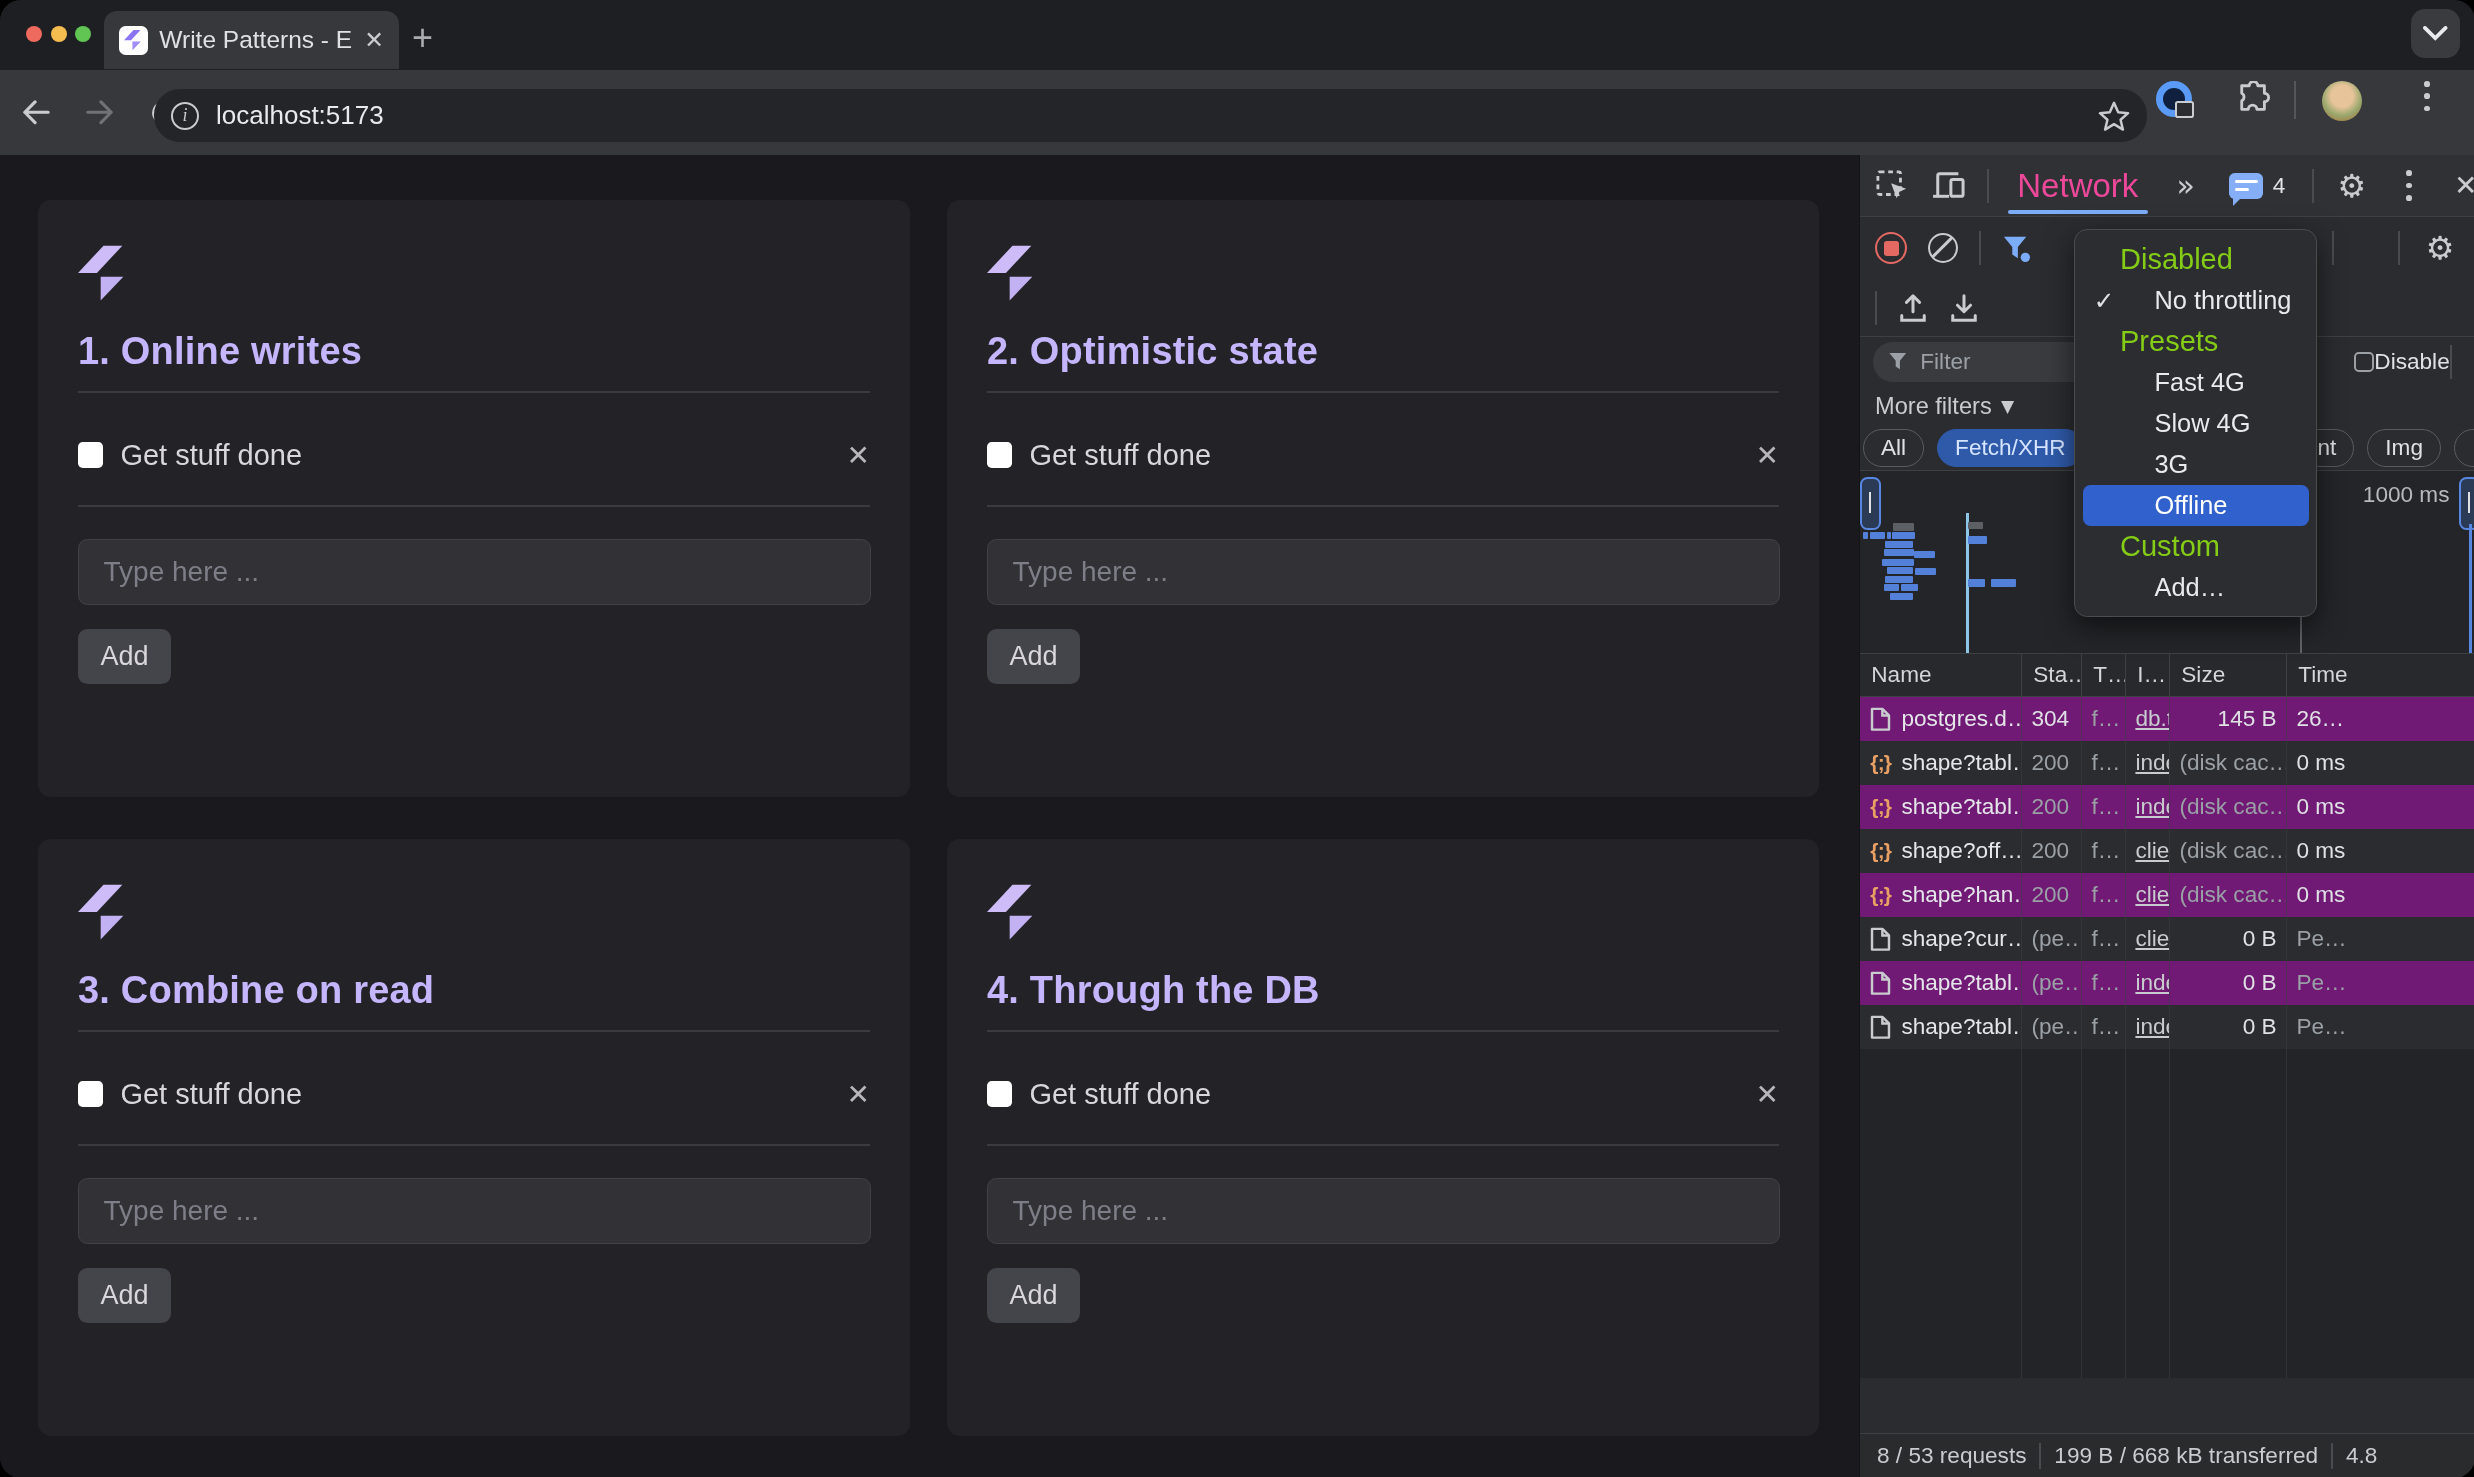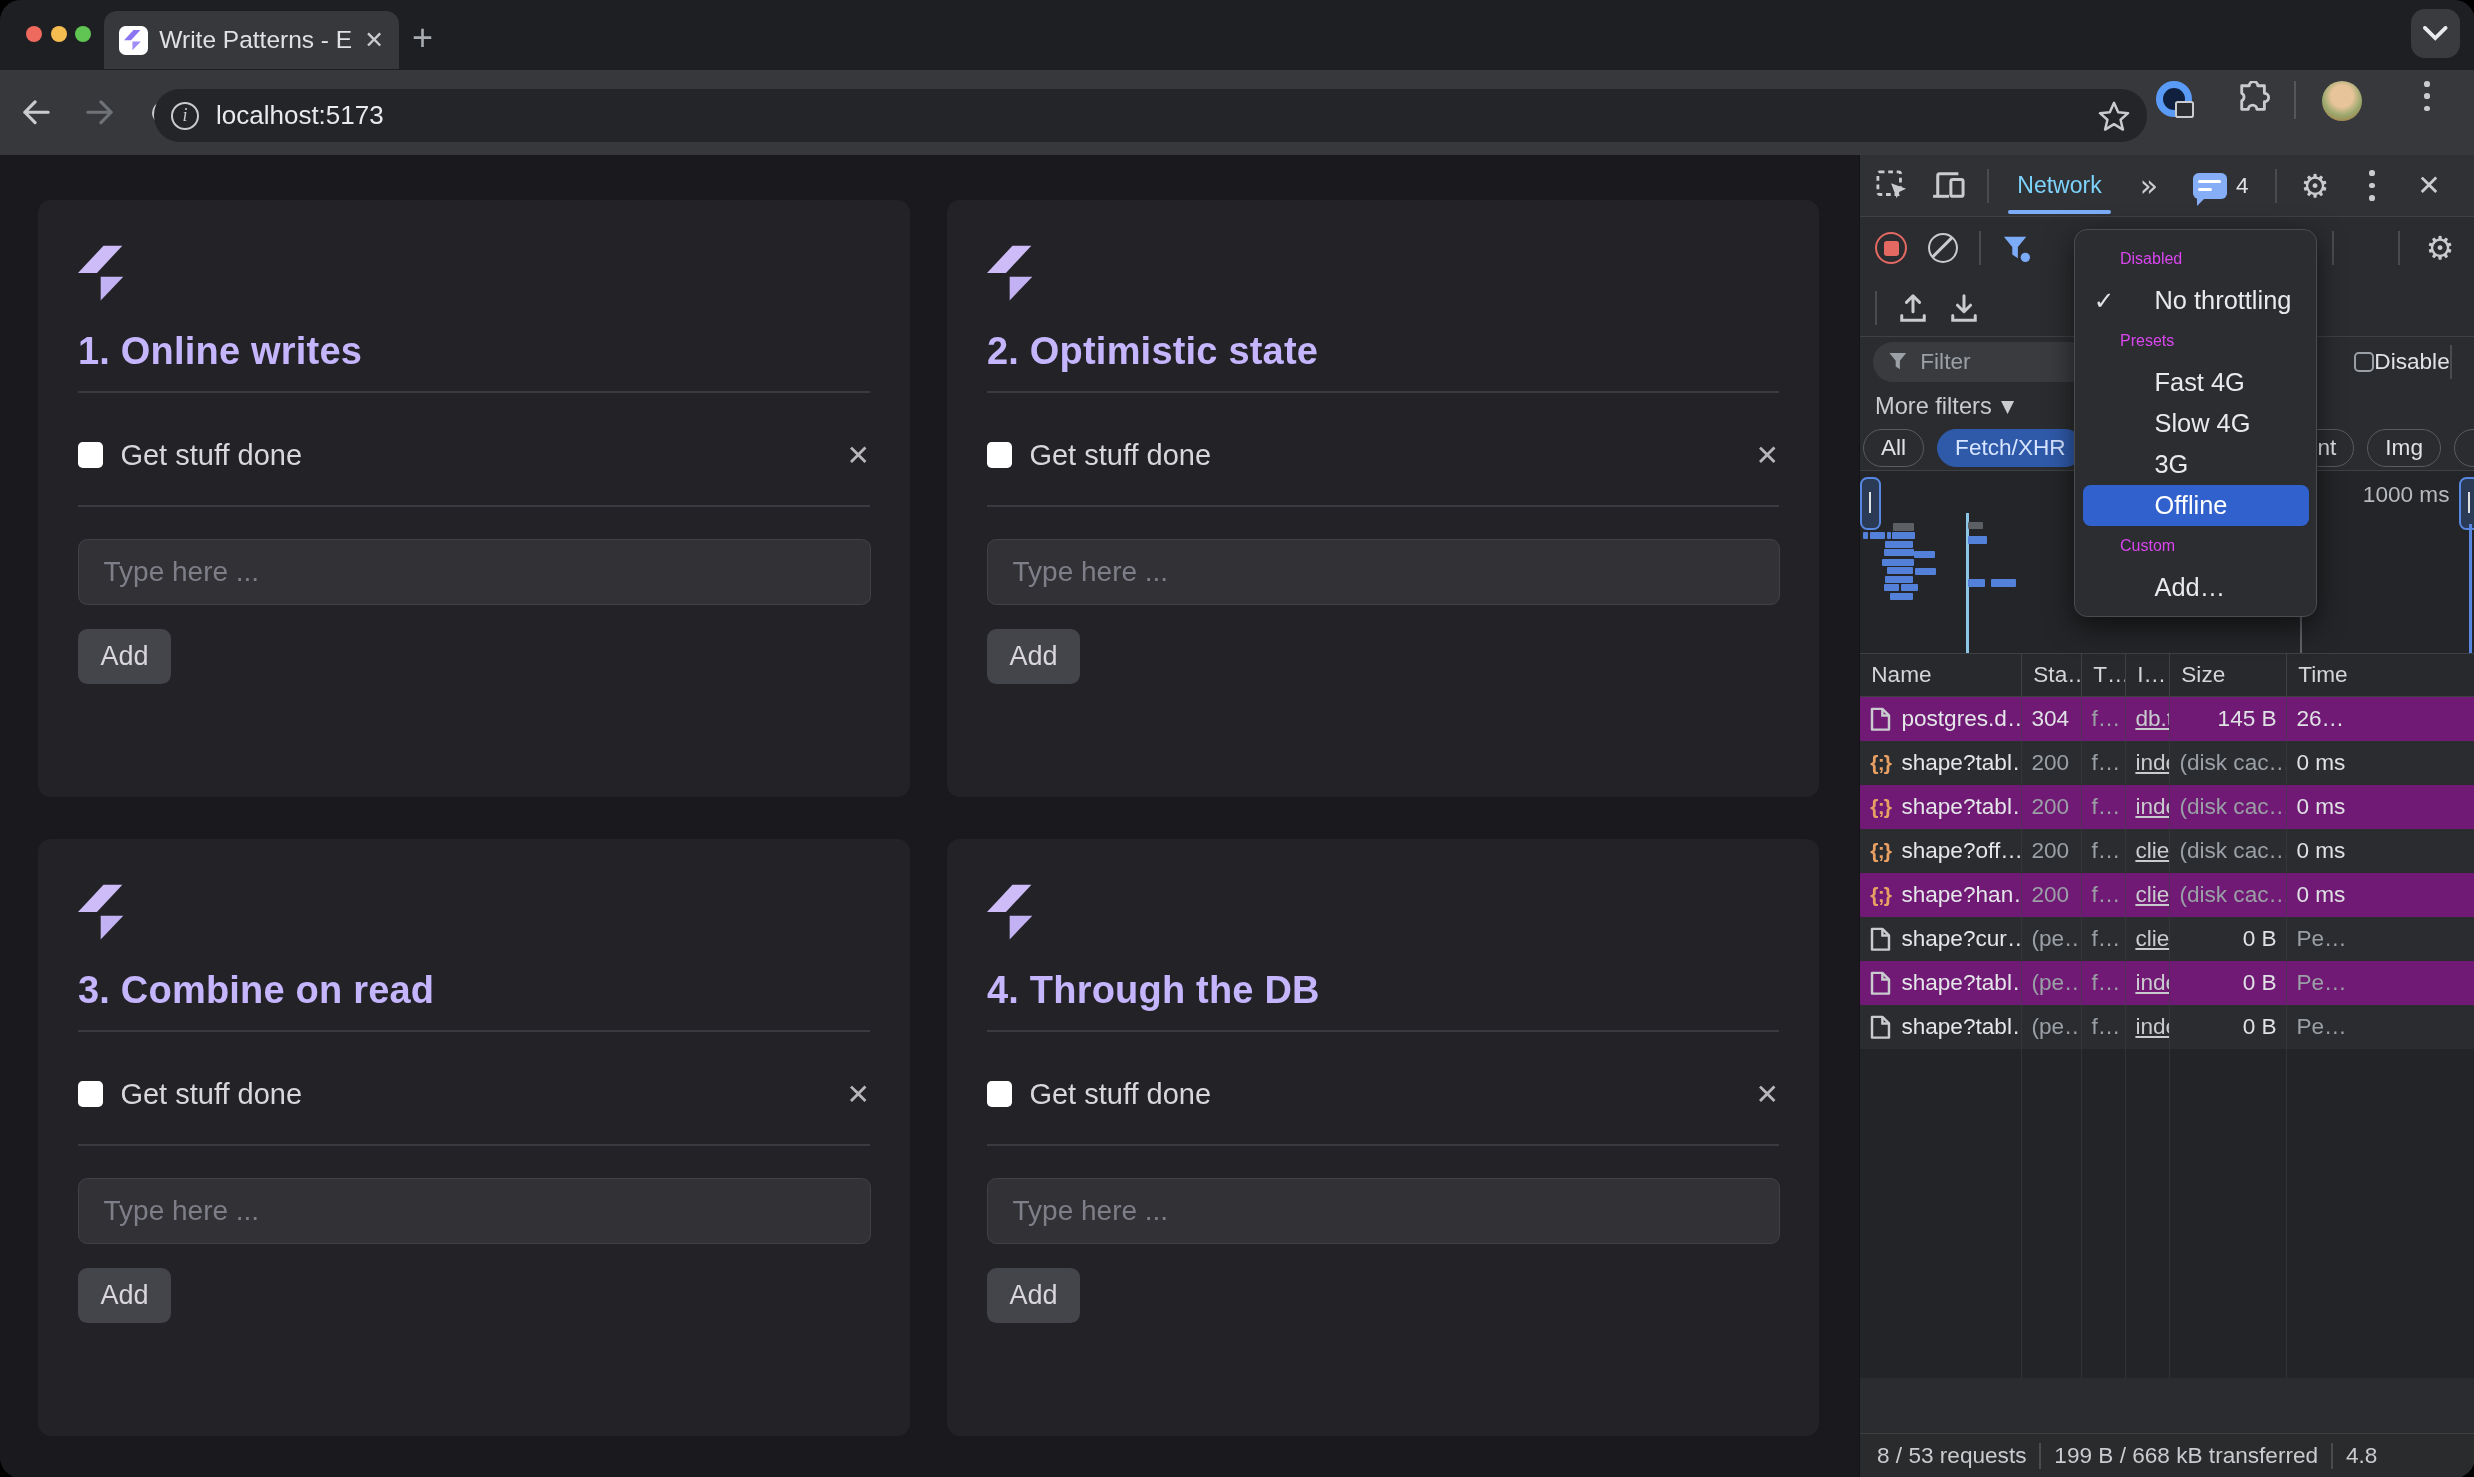--- a/index.html
+++ b/index.html
@@ -44,21 +44,21 @@
   .todo-close { margin-left:auto; font-size:28px; color:#b8b6ba; }
   .card input { position:absolute; left:40px; top:339px; width:793px; height:66px; background:#313136; border:1.9px solid #414148; border-radius:9.4px; color:#d9d7db; font-size:28px; padding:0 24.5px; outline:none; font-family:"Liberation Sans",sans-serif; }
   .card input::placeholder { color:#7e7e88; }
   .card .add-btn { position:absolute; left:40px; top:429px; height:55px; padding:0 22.6px; background:#44444b; border:none; border-radius:9.4px; color:#d9d7db; font-size:27px; font-family:"Liberation Sans",sans-serif; }
 
   
   #devtools { position:absolute; left:1859px; top:155px; width:615px; height:1323px; background:#2b2c2f; border-left:1.9px solid #141417; color:#dfe1e4; font-size:22.6px; }
   .dt-row { display:flex; align-items:center; }
   .vsep { width:1.9px; height:34px; background:#4a4b4f; flex:none; }
   #dt-tabbar { height:62px; border-bottom:1.9px solid #3e4044; padding:0 13px; gap:19px; background:#303134; }
-  #dt-nettab { position:relative; color:#7dd3fc; font-size:23px; padding:0 9.4px; height:100%; display:flex; align-items:center; }
+  #dt-nettab { position:relative; color:#ec4899; font-size:33px; padding:0 9.4px; height:100%; display:flex; align-items:center; }
   #dt-nettab::after { content:""; position:absolute; left:0; right:0; bottom:1.9px; height:3.8px; background:#7cacf8; border-radius:1.9px; }
   .dt-ic { width:38px; height:38px; display:flex; align-items:center; justify-content:center; flex:none; color:#c9cbce; }
   #chat-badge { width:34px; height:26px; background:#85aef6; border-radius:5.7px; position:relative; display:flex; flex-direction:column; justify-content:center; gap:4.7px; padding:0 5.7px; }
   #chat-badge i { height:2.8px; background:#fff; border-radius:1.9px; }
   #chat-badge::after { content:""; position:absolute; left:3.8px; bottom:-7.5px; border:5.7px solid transparent; border-top-color:#85aef6; border-left-color:#85aef6; }
 
   #dt-toolbar1 { height:62px; padding:0 15px; gap:21px; }
   #record-ic { width:32px; height:32px; border:2.8px solid #e46962; border-radius:50%; display:flex; align-items:center; justify-content:center; }
   #record-ic i { width:15px; height:15px; background:#e46962; border-radius:2.8px; }
   #clear-ic { width:30px; height:30px; border:2.8px solid #c9cbce; border-radius:50%; position:relative; }
@@ -93,21 +93,21 @@
   .dim { color:#9aa0a6; }
   .lnk { text-decoration:underline; color:#c9cbce; }
   .doc-ic, .json-ic { flex:none; width:22.6px; height:24.5px; display:flex; align-items:center; justify-content:center; }
   .json-ic { color:#e8a064; font-weight:bold; font-size:21px; letter-spacing:-0.9px; }
   #empty-grid { display:flex; height:329px; background:#232427; }
   #empty-grid i { border-right:1.9px solid rgba(62,64,68,.55); flex:none; height:100%; }
   #statusbar { position:absolute; left:0; bottom:0; width:100%; height:45px; background:#2a2b2d; border-top:1.9px solid #3e4044; display:flex; align-items:center; gap:13px; padding:0 17px; color:#c9cbce; overflow:hidden; }
 
   
   #throttle-menu { position:absolute; left:214px; top:74px; width:243px; background:#2c2d30; border:1.9px solid #4b4c50; border-radius:13px; box-shadow:0 9.4px 28px rgba(0,0,0,.55); padding:8.5px 0; z-index:50; }
-  .tm-header { height:41px; display:flex; align-items:center; padding-left:45px; color:#d946ef; font-size:16px; }
+  .tm-header { height:41px; display:flex; align-items:center; padding-left:45px; color:#84cc16; font-size:29px; }
   .tm-item { position:relative; height:41px; display:flex; align-items:center; padding-left:72px; color:#e8eaed; font-size:25.4px; margin:0 7.5px; border-radius:7.5px; }
   .tm-item.sel { background:#3061cc; color:#ffffff; }
   .tm-check { position:absolute; left:11.3px; font-size:24.5px; color:#dfe1e4; }
 
   svg { display:block; }
 </style>
 </head>
 <body>
 
 <div id="window">

